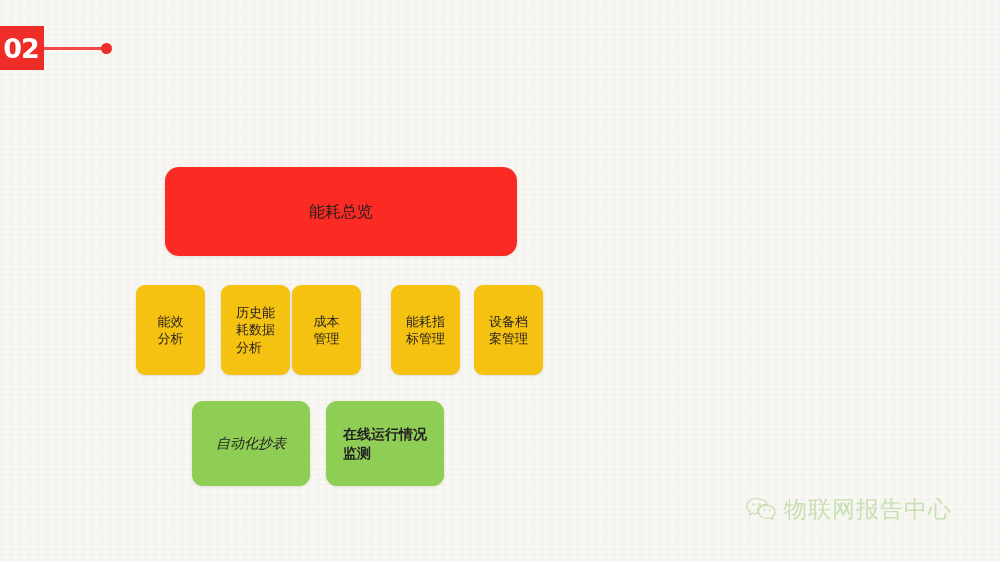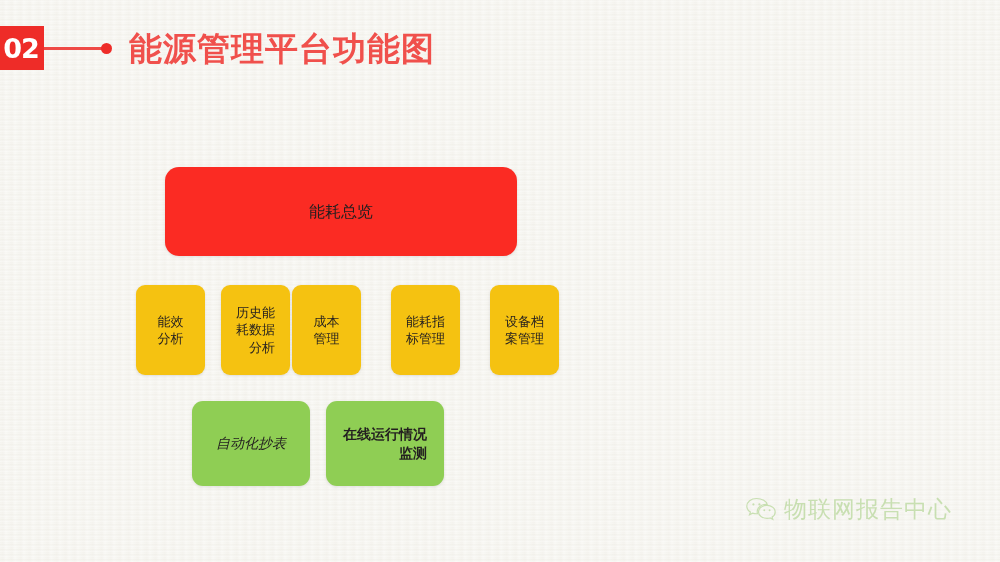--- a/index.html
+++ b/index.html
@@ -92,21 +92,21 @@
     white-space: nowrap;
     line-height: 1;
   }
 
   
   .fn-box {
     position: absolute;
     display: flex;
     align-items: center;
     justify-content: center;
-    text-align: right;
+    text-align: left;
     color: #231f20;
     line-height: 1.32;
     box-shadow: 0 1px 3px rgba(0,0,0,0.10);
   }
 
   #box-overview {
     left: 165px;
     top: 167px;
     width: 352px;
     height: 89px;
@@ -193,41 +193,40 @@
 <body>
 
 <div id="slide">
 
   <div id="header">
     <div id="section-number-box" style="background: rgb(238, 44, 40);">
       <span id="section-number-text">02</span>
     </div>
     <div id="header-connector"></div>
     <div id="header-dot" style="background: rgb(238, 44, 40);"></div>
-    <div id="header-title" style="color: rgb(240, 80, 76);">能源管理平台功能图</div>
   </div>
 
   <div class="fn-box" id="box-overview" style="background: rgb(251, 43, 35);">
     <span>能耗总览</span>
   </div>
 
   <div id="yellow-tier">
       <div class="fn-box fn-box-yellow" style="left: 136px; background: rgb(245, 194, 17);">
         <span>能效<br>分析</span>
       </div>
       <div class="fn-box fn-box-yellow" style="left: 221px; background: rgb(245, 194, 17);">
         <span>历史能<br>耗数据<br>分析</span>
       </div>
       <div class="fn-box fn-box-yellow" style="left: 292px; background: rgb(245, 194, 17);">
         <span>成本<br>管理</span>
       </div>
       <div class="fn-box fn-box-yellow" style="left: 391px; background: rgb(245, 194, 17);">
         <span>能耗指<br>标管理</span>
       </div>
-      <div class="fn-box fn-box-yellow" style="left: 490px; background: rgb(245, 194, 17);">
+      <div class="fn-box fn-box-yellow" style="left: 474px; background: rgb(245, 194, 17);">
         <span>设备档<br>案管理</span>
       </div>
     </div>
   <div id="green-tier">
       <div class="fn-box fn-box-green" style="left: 192px; width: 118px; background: rgb(143, 206, 84); font-style: italic;">
         <span>自动化抄表</span>
       </div>
       <div class="fn-box fn-box-green" style="left: 326px; width: 118px; background: rgb(143, 206, 84); font-weight: bold;">
         <span>在线运行情况<br>监测</span>
       </div>

